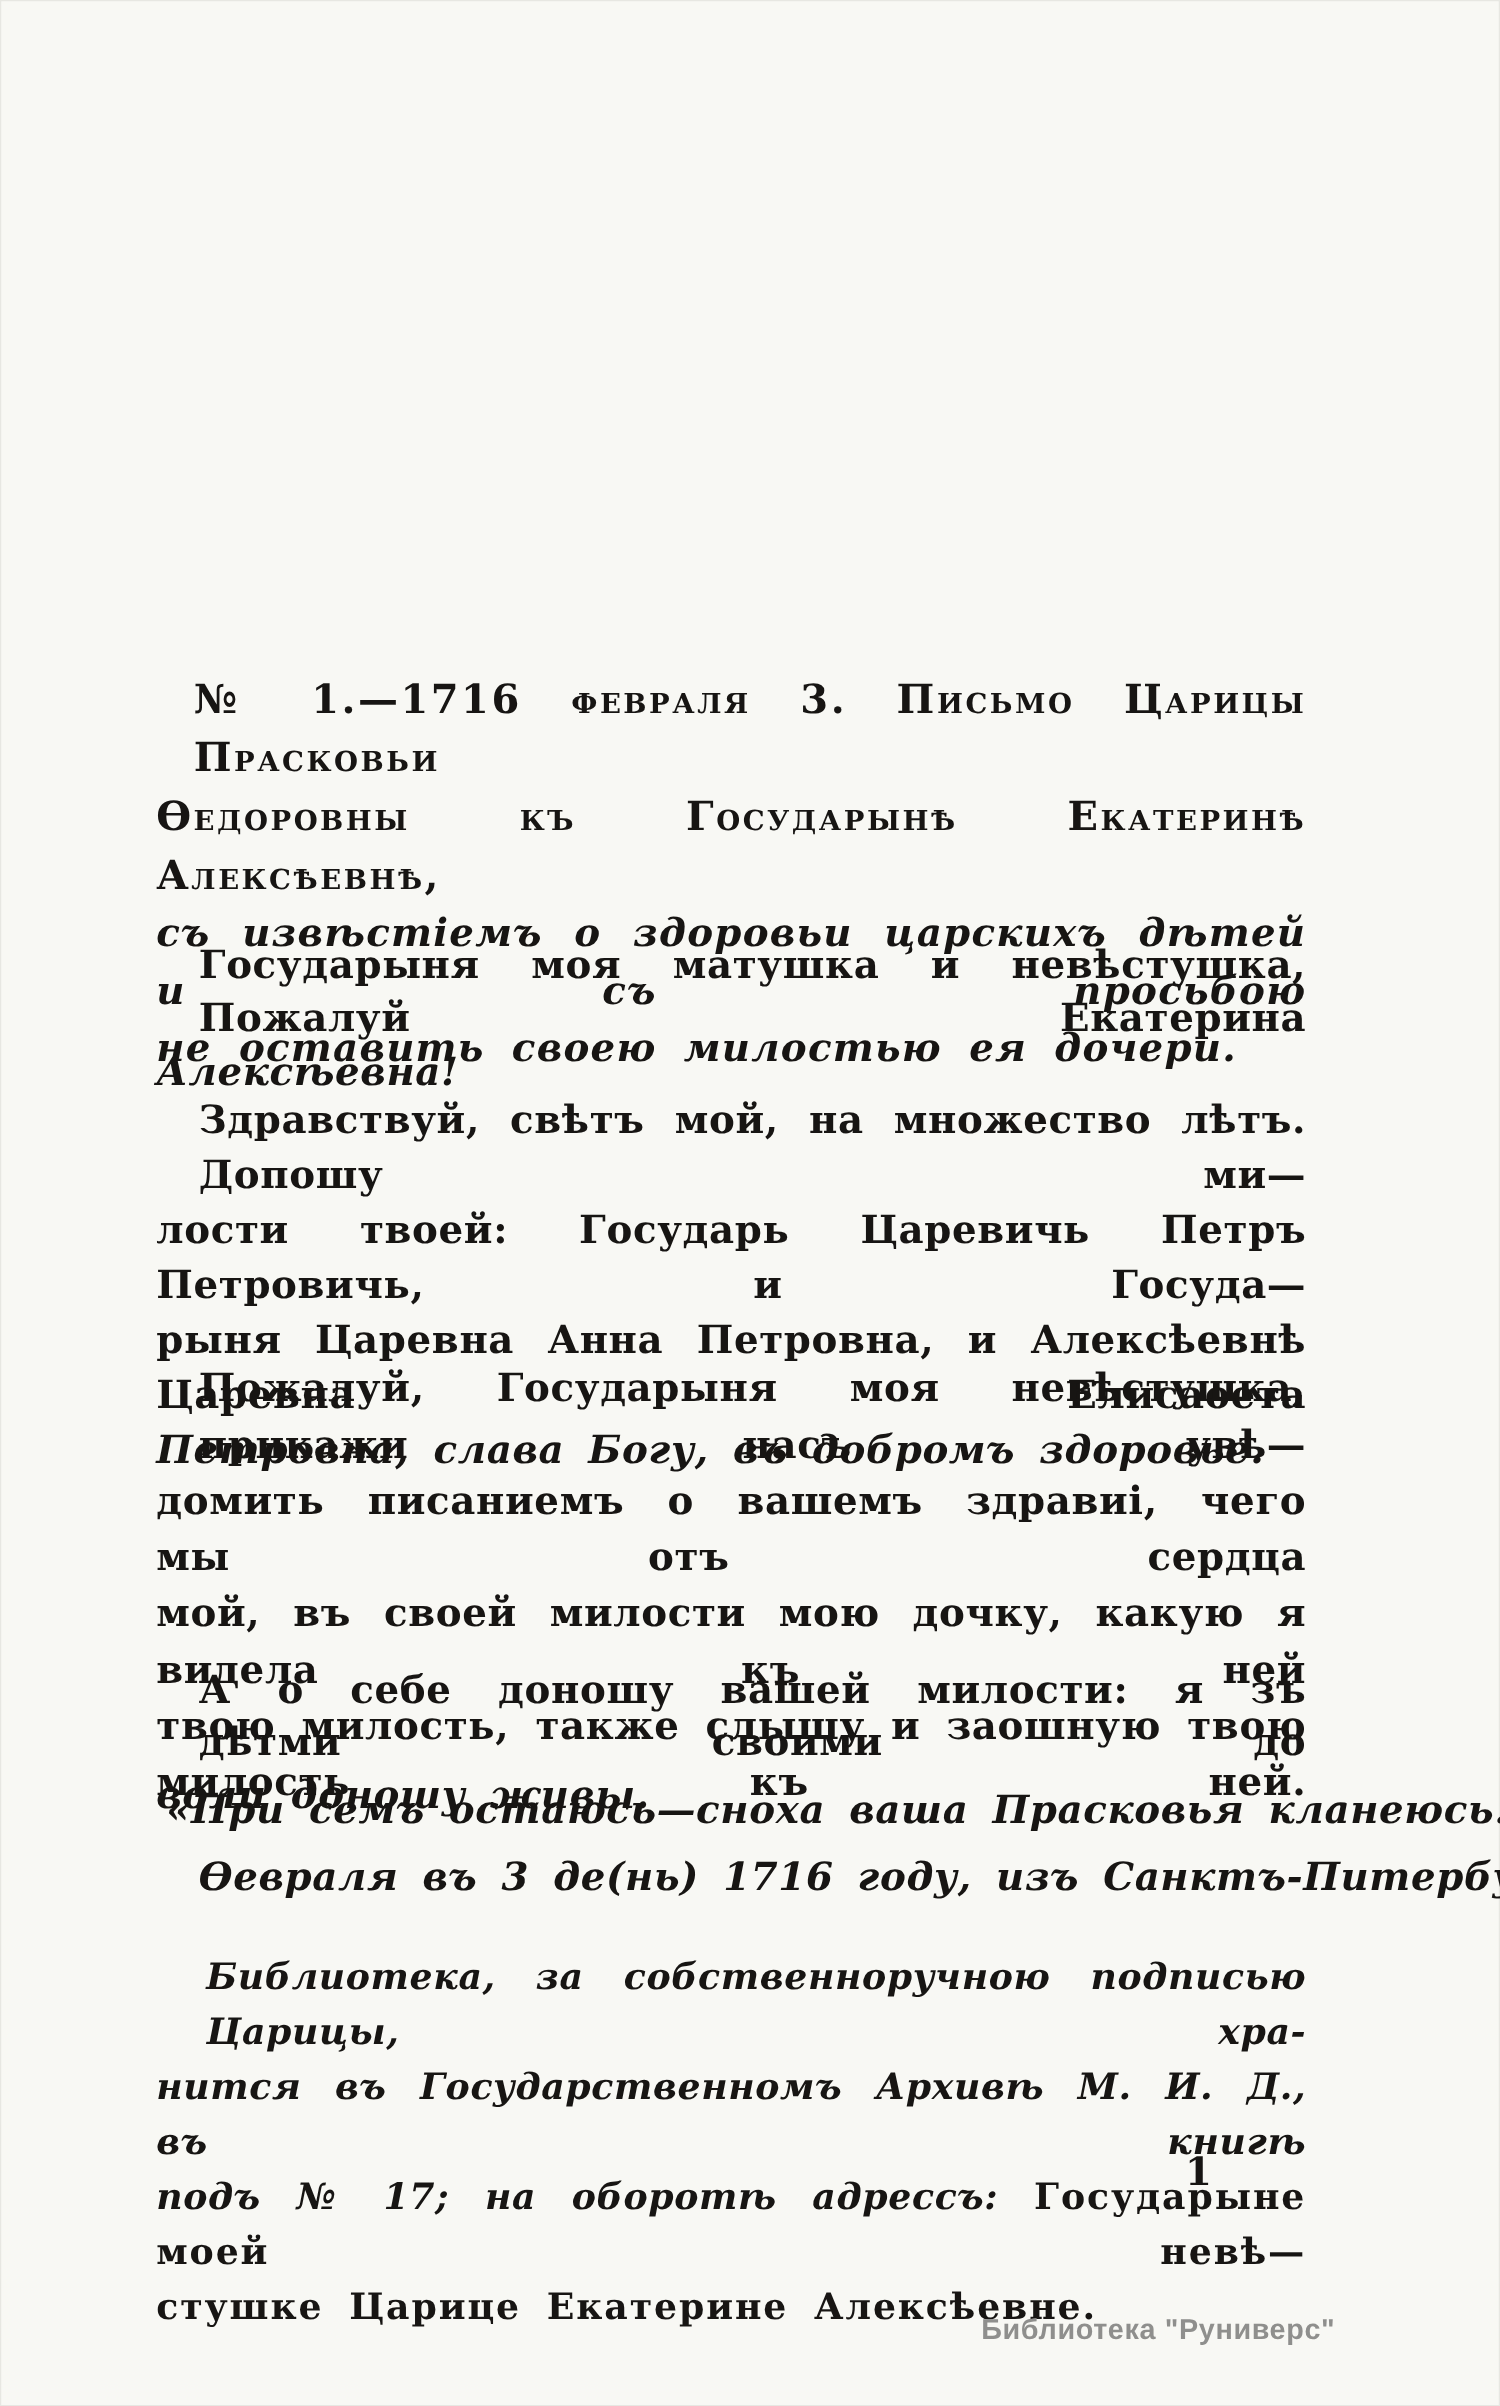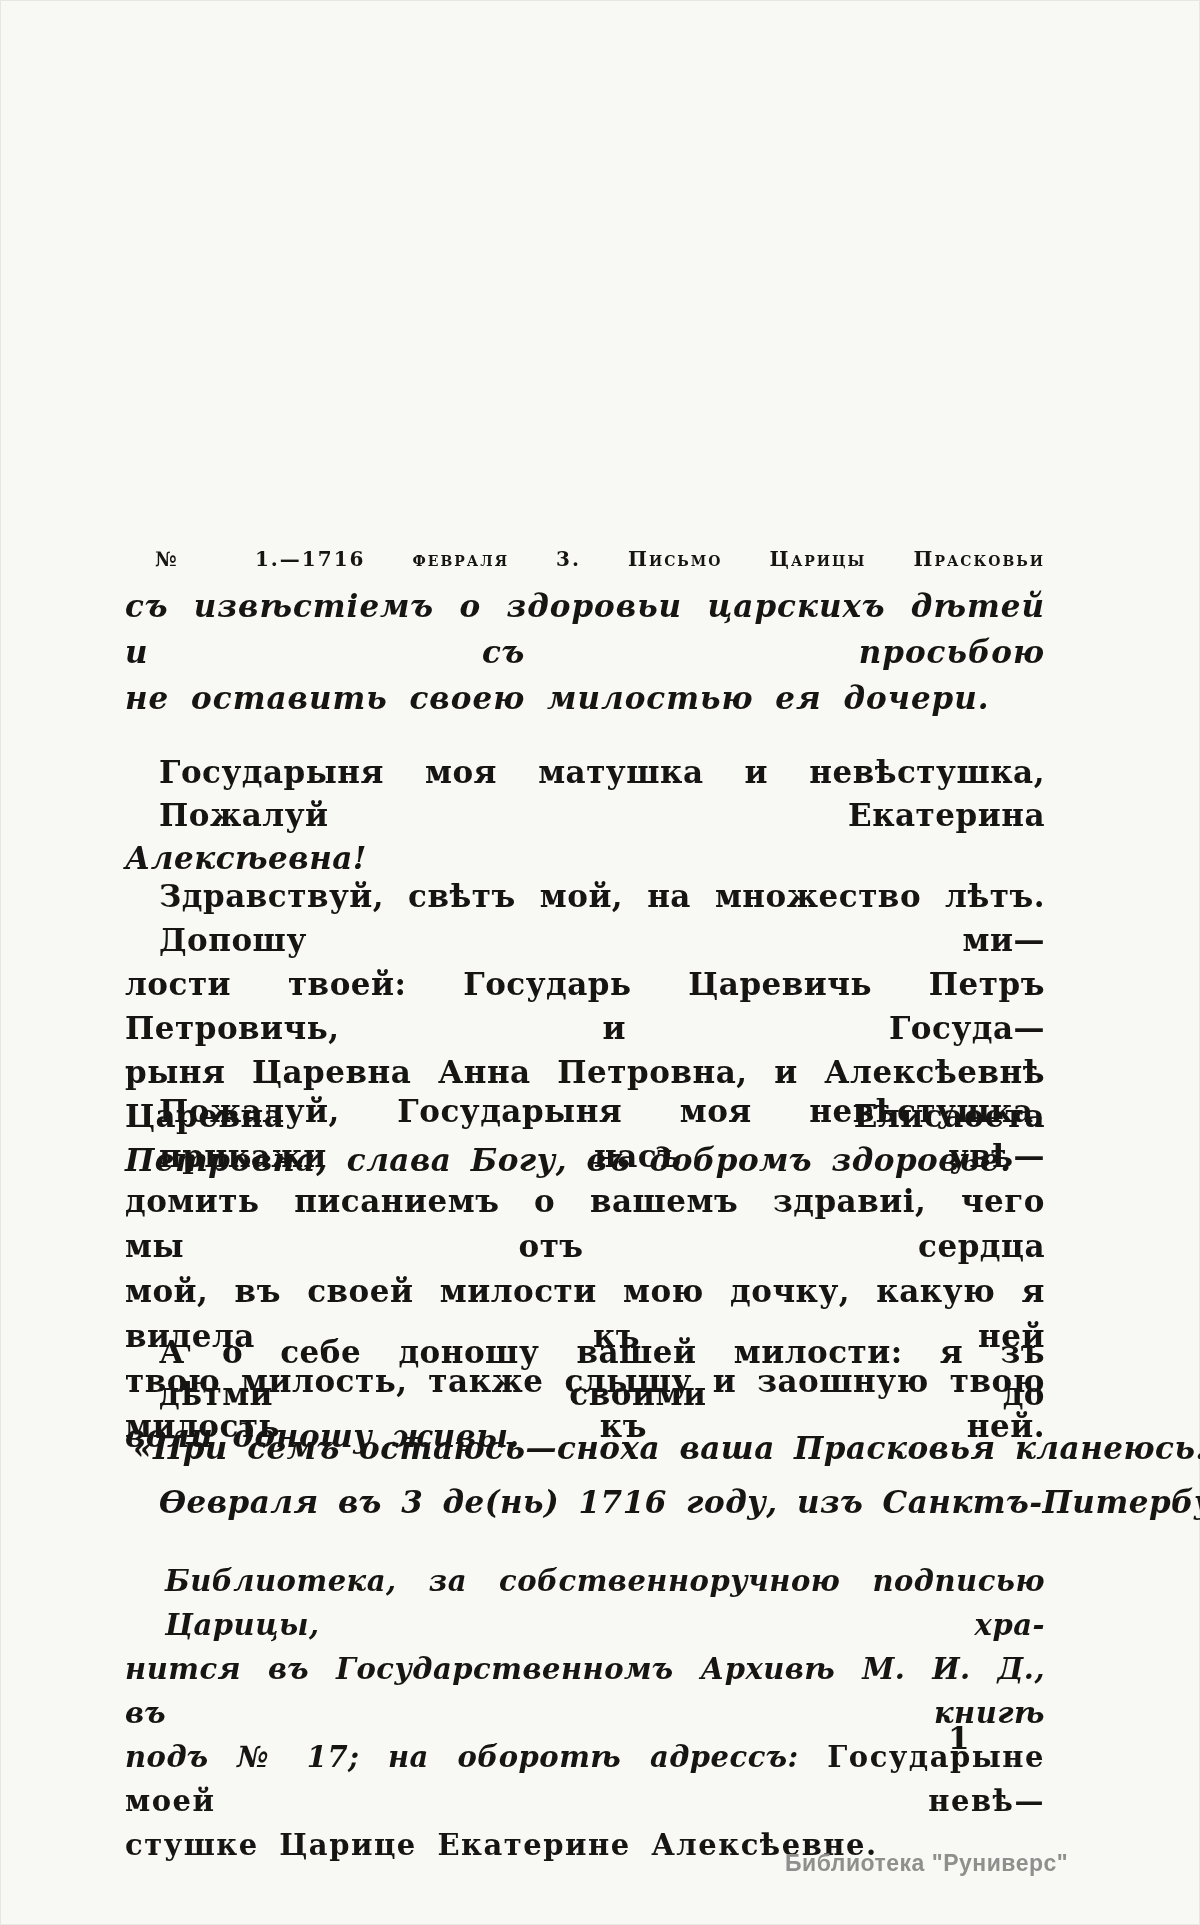--- a/index.html
+++ b/index.html
@@ -30,21 +30,21 @@
   .jl {                       
     text-align: justify;
     text-align-last: justify;
     white-space: normal;
   }
   .left { text-align: left; font-style: italic; }
 
   
   .heading { top: 536px; }
   .heading .caps {
-    font-size: 20px;
+    font-size: 32px;
     font-weight: bold;
     font-variant: small-caps;
     letter-spacing: 2px;
     word-spacing: 9px;
     line-height: 47px;
   }
   .heading .ital {
     font-size: 31px;
     font-weight: bold;
     font-style: italic;
@@ -106,20 +106,21 @@
     letter-spacing: 0.5px;
   }
 </style>
 </head>
 <body>
 
 <div class="page">
 
   <div class="text-col heading">
     <div class="ln jl caps ind30">№ 1.—1716 февраля 3. Письмо Царицы Прасковьи</div>
+    <div class="ln jl caps">Ѳедоровны къ Государынѣ Екатеринѣ Алексѣевнѣ,</div>
     <div class="ln jl ital">съ извѣстіемъ о здоровьи царскихъ дѣтей и съ просьбою</div>
     <div class="ln left ital">не оставить своею милостью ея дочери.</div>
   </div>
 
   <div class="text-col body-text salutation">
     <div class="ln jl ind34">Государыня моя матушка и невѣстушка, Пожалуй Екатерина</div>
     <div class="ln left">Алексѣевна!</div>
   </div>
 
   <div class="text-col body-text par1">

